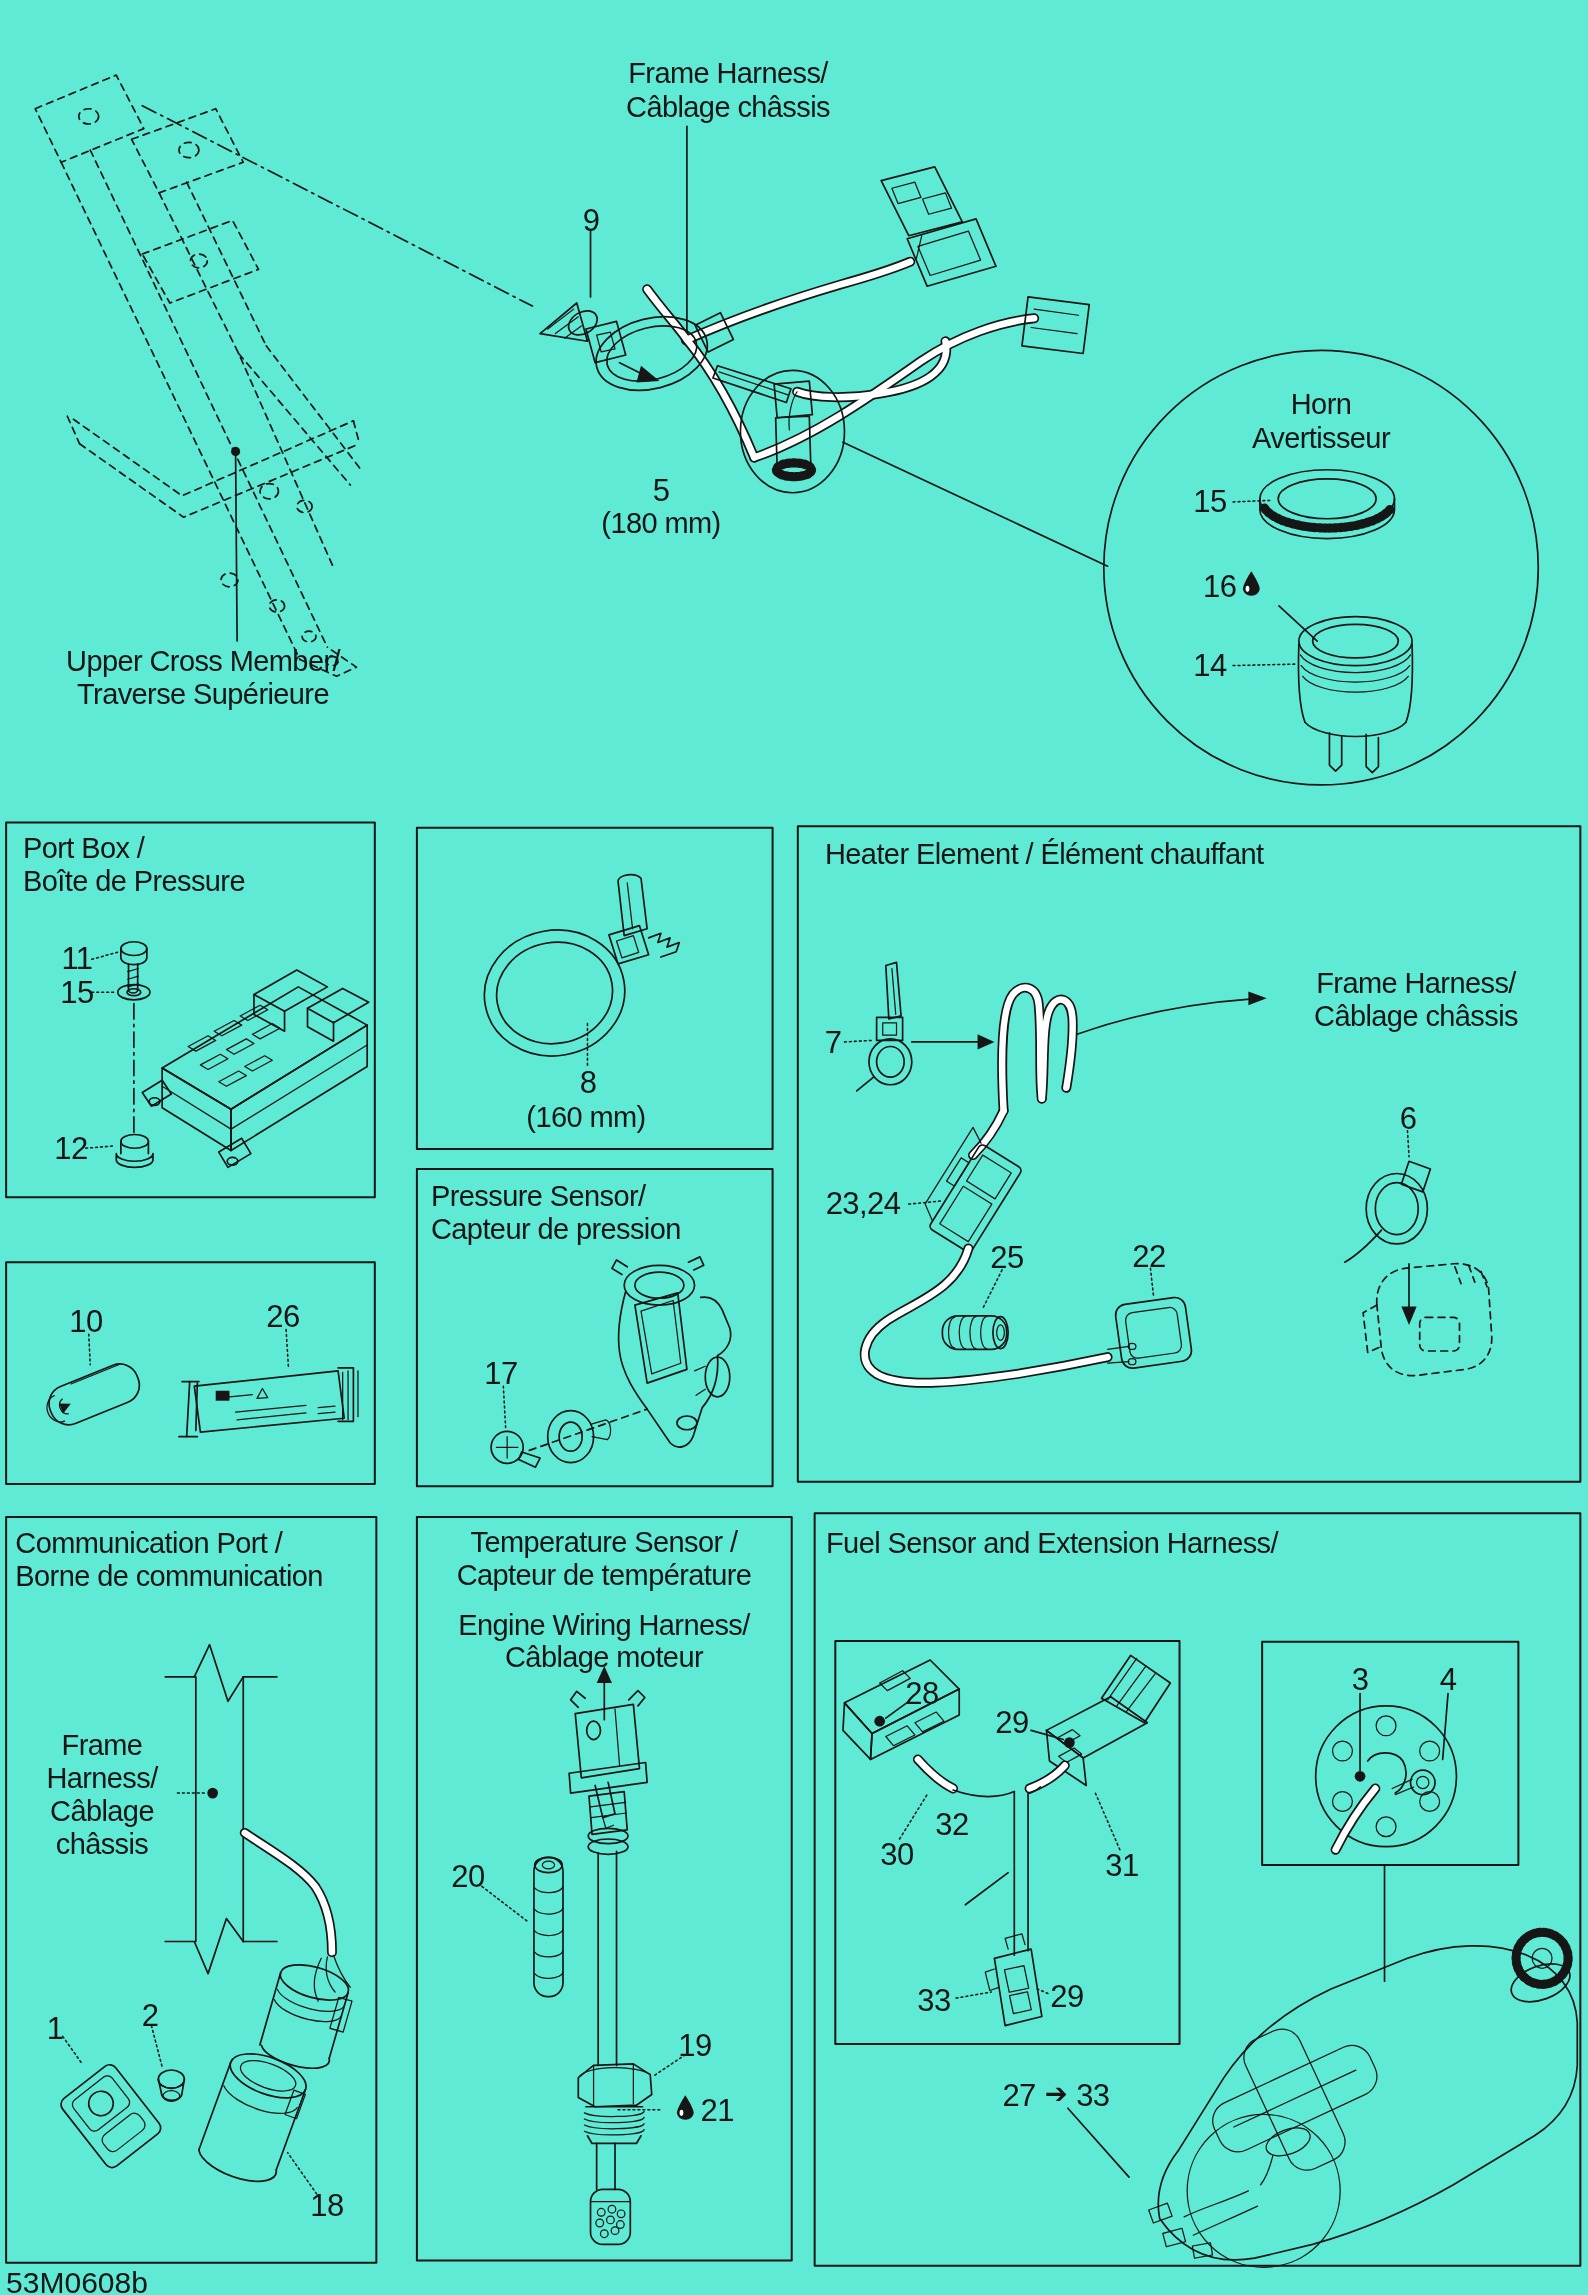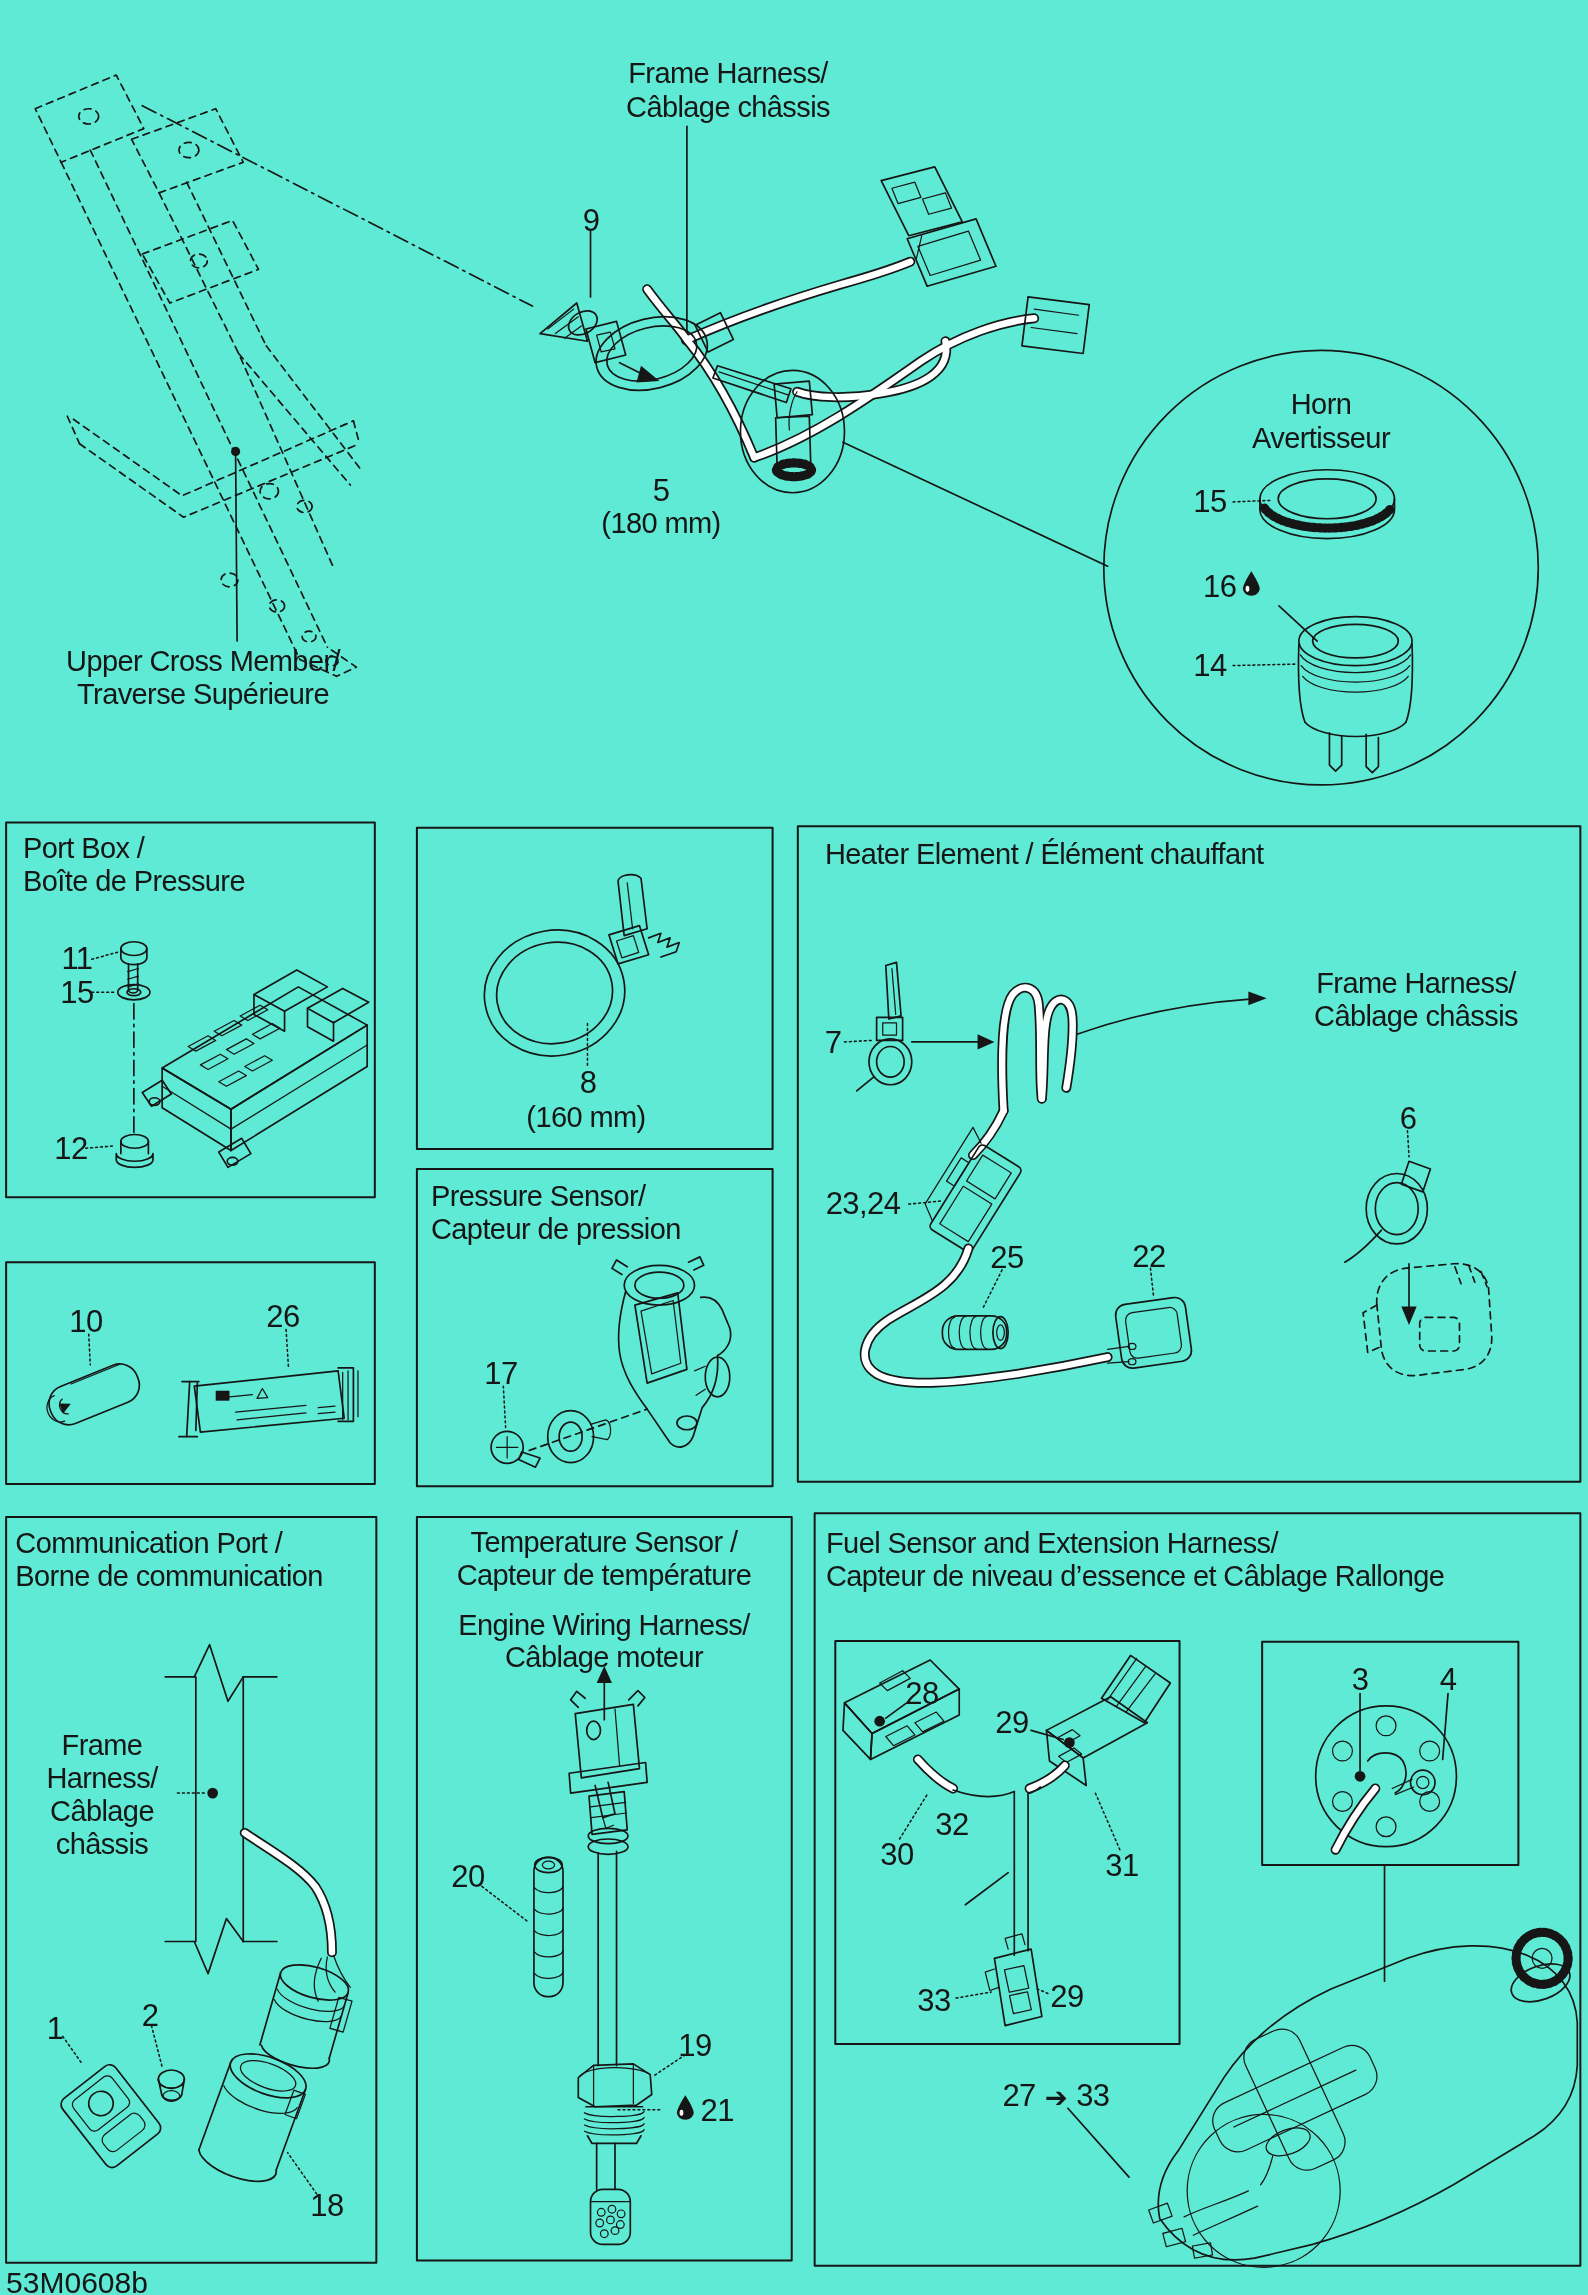--- a/index.html
+++ b/index.html
@@ -13,21 +13,21 @@
   .art .thin{stroke-width:1.6}
   .art .dash{stroke-dasharray:9 7}
   .art .dashdot{stroke-dasharray:20 7 3 7}
   .art .dot{stroke-dasharray:2.5 4;stroke-width:2}
   .art .tube{stroke-width:13}
   .art .tubein{stroke:#ffffff;stroke-width:8.5}
   .art .knurl{stroke-width:12;stroke-dasharray:3 4}
   .lbl{position:absolute;white-space:nowrap;font-size:29px;letter-spacing:-0.6px;line-height:1}
   .num{font-size:31px}
   .c{transform:translate(-50%,-50%)}
-  .row{display:flex;align-items:flex-end;gap:6.1px}
+  .row{display:flex;align-items:flex-start;gap:6.1px}
   .code{font-size:30px;letter-spacing:0}
   .drop{display:inline-block}
 </style>
 </head>
 <body>
 
 <div class="page">
 
 <svg class="art" width="1588" height="2295" viewBox="0 0 2076 3000">
 
@@ -552,21 +552,20 @@
 <div class="lbl num c" style="left:695px;top:2045px">19</div>
 <div class="lbl num c row" style="left:705px;top:2110px">
   <span class="drop"><svg width="18.4" height="26" viewBox="0 0 24 34">
           <path d="M12,1 C12,1 1,18 1,24 a11,9 0 0 0 22,0 C23,18 12,1 12,1 Z" fill="#161616"></path>
           <ellipse cx="7" cy="24" rx="2.5" ry="4" fill="#fff"></ellipse>
         </svg></span>
       <span>21</span>
 </div>
 
 <div class="lbl" style="left:826px;top:1529px">Fuel Sensor and Extension Harness/</div>
-<div class="lbl" style="left:826px;top:1562px">Capteur de niveau d’essence et Câblage Rallonge</div>
 <div class="lbl num c" style="left:922px;top:1693px">28</div>
 <div class="lbl num c" style="left:1012px;top:1722px">29</div>
 <div class="lbl num c" style="left:897px;top:1854px">30</div>
 <div class="lbl num c" style="left:1122px;top:1865px">31</div>
 <div class="lbl num c" style="left:952px;top:1824px">32</div>
 <div class="lbl num c" style="left:934px;top:2000px">33</div>
 <div class="lbl num c" style="left:1067px;top:1996px">29</div>
 <div class="lbl num c" style="left:1360px;top:1679px">3</div>
 <div class="lbl num c" style="left:1448px;top:1679px">4</div>
 <div class="lbl num c row" style="left:1056px;top:2095px;gap:9px">

